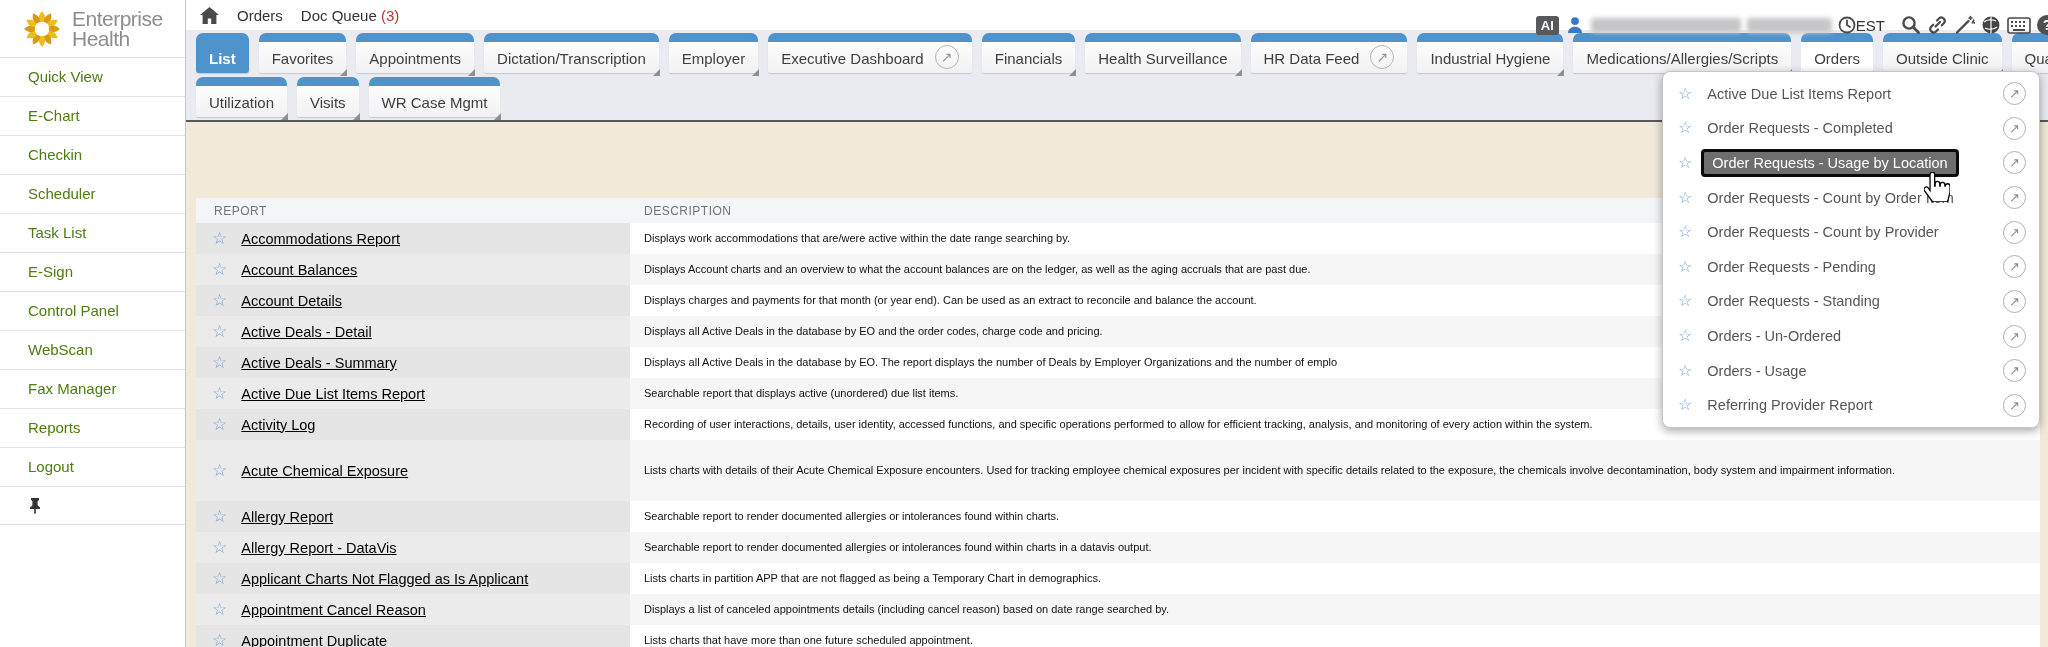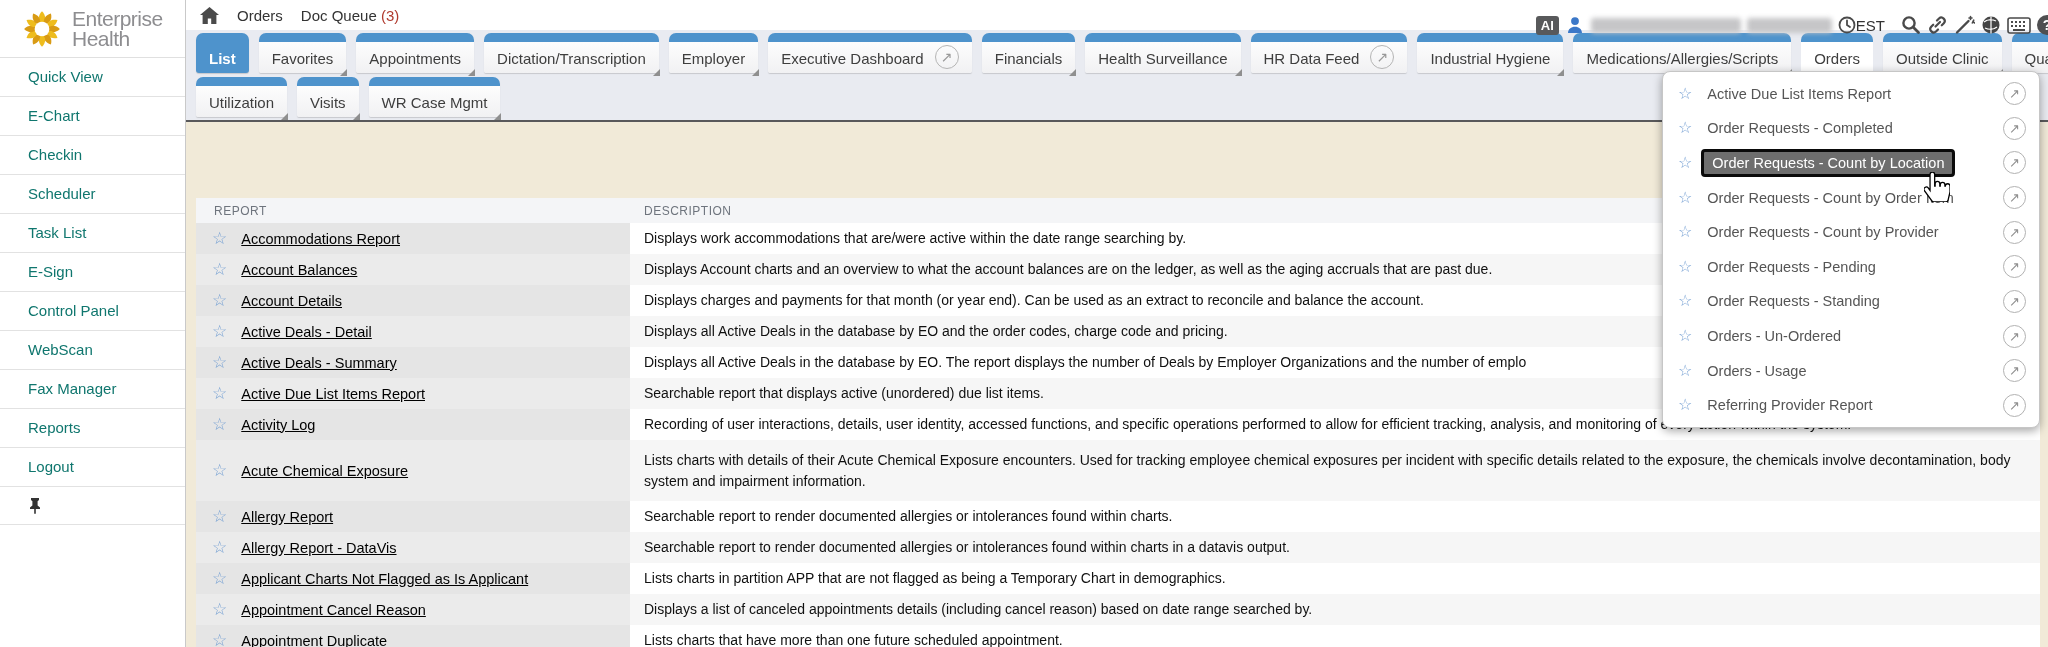--- a/index.html
+++ b/index.html
@@ -3,21 +3,21 @@
 <meta charset="utf-8">
 <style>
   * { margin:0; padding:0; box-sizing:border-box; }
   body { font-family:"Liberation Sans", sans-serif; }
   .screen { position:relative; width:2048px; height:647px; background:#ffffff; overflow:hidden; color:#333; }
 
   
   .sidebar { position:absolute; left:0; top:0; width:186px; height:100%; background:#fff; border-right:1px solid #c9c9c9; z-index:3; }
   .logo { height:58px; display:flex; align-items:center; gap:9px; padding-left:21px; border-bottom:1px solid #e0e0e0; }
   .logo-text { font-size:21px; line-height:20px; color:#8d8d90; letter-spacing:-0.5px; }
-  .nav-item { height:39px; line-height:38px; padding-left:28px; font-size:15px; color:#0f766e; border-bottom:1px solid #e2e2e2; cursor:pointer; }
+  .nav-item { height:39px; line-height:38px; padding-left:28px; font-size:15px; color:#4d7c0f; border-bottom:1px solid #e2e2e2; cursor:pointer; }
   .pin-row { height:38px; display:flex; align-items:center; padding-left:28px; border-bottom:1px solid #e2e2e2; }
 
   
   .topbar { position:absolute; left:186px; right:0; top:0; height:30px; background:#fff; display:flex; align-items:center; padding-left:14px; z-index:4; }
   .crumb { margin-left:18px; font-size:15px; color:#333; cursor:pointer; }
   .crumb .count { color:#b03a2e; }
   .top-right { margin-left:auto; display:flex; align-items:center; gap:6px;margin-top:20px; }
   .ai-badge { background:#58595b; color:#fff; font-weight:bold; font-size:13px; padding:2px 5px; border-radius:3px; }
   .blur-pill { height:15px; background:#c6c6c8; border-radius:3px; filter:blur(2.5px); }
   .est { font-size:15px; color:#333; margin-left:-6px; }
@@ -42,21 +42,21 @@
   .content { position:absolute; left:186px; right:0; top:122px; bottom:0; background:#f1ead8; }
   .report-table { position:absolute; left:10px; right:8px; top:76px; }
   .thead { display:flex; height:25px; background:#f4f5f7; align-items:center; font-size:12px; color:#6e747d; letter-spacing:0.5px; }
   .col-report { width:434px; flex:none; }
   .col-desc { flex:1; }
   .thead .col-report { padding-left:18px; }
   .thead .col-desc { padding-left:14px; }
   .trow { display:flex; min-height:31px; }
   .cell-report { width:434px; flex:none; background:#e5e5e5; display:flex; align-items:center; padding-left:16px; gap:14px; }
   .trow:nth-child(even) .cell-report { background:#ebebeb; }
-  .cell-desc { flex:1; background:#ffffff; display:flex; align-items:center; padding:4px 12px 4px 14px; font-size:14px; color:#101010; line-height:1.45; }
+  .cell-desc { flex:1; background:#ffffff; display:flex; align-items:center; padding:4px 12px 4px 14px; font-size:11px; color:#101010; line-height:1.45; }
   .trow:nth-child(even) .cell-desc { background:#f6f6f6; }
   .star { color:#7aa3d4; font-size:17px; line-height:1; }
   .rlink { font-size:14.5px; color:#000000; text-decoration:underline; cursor:pointer; white-space:nowrap; }
 
   
   .dropdown { position:absolute; left:1662px; top:71px; width:378px; height:357px; background:#fff; border:1px solid #c6c6c6; border-radius:8px;
               box-shadow:0 3px 10px rgba(0,0,0,0.35); z-index:10; display:flex; flex-direction:column; justify-content:space-evenly; padding:4px 0; }
   .dd-item { display:flex; align-items:center; height:34px; cursor:pointer; }
   .dd-star { margin-left:15px; color:#7aa3d4; font-size:16px; line-height:1; }
   .dd-label { margin-left:15px; font-size:14.5px; color:#555; white-space:nowrap; }
@@ -367,21 +367,21 @@
       <span class="dd-label">Active Due List Items Report</span>
       <span class="dd-arrow">↗</span>
     </div>
     <div class="dd-item">
       <span class="dd-star">☆</span>
       <span class="dd-label">Order Requests - Completed</span>
       <span class="dd-arrow">↗</span>
     </div>
     <div class="dd-item">
       <span class="dd-star">☆</span>
-      <span class="dd-label highlight">Order Requests - Count by Location</span>
+      <span class="dd-label highlight">Order Requests - Usage by Location</span>
       <span class="dd-arrow">↗</span>
     </div>
     <div class="dd-item">
       <span class="dd-star">☆</span>
       <span class="dd-label">Order Requests - Count by Order Item</span>
       <span class="dd-arrow">↗</span>
     </div>
     <div class="dd-item">
       <span class="dd-star">☆</span>
       <span class="dd-label">Order Requests - Count by Provider</span>

